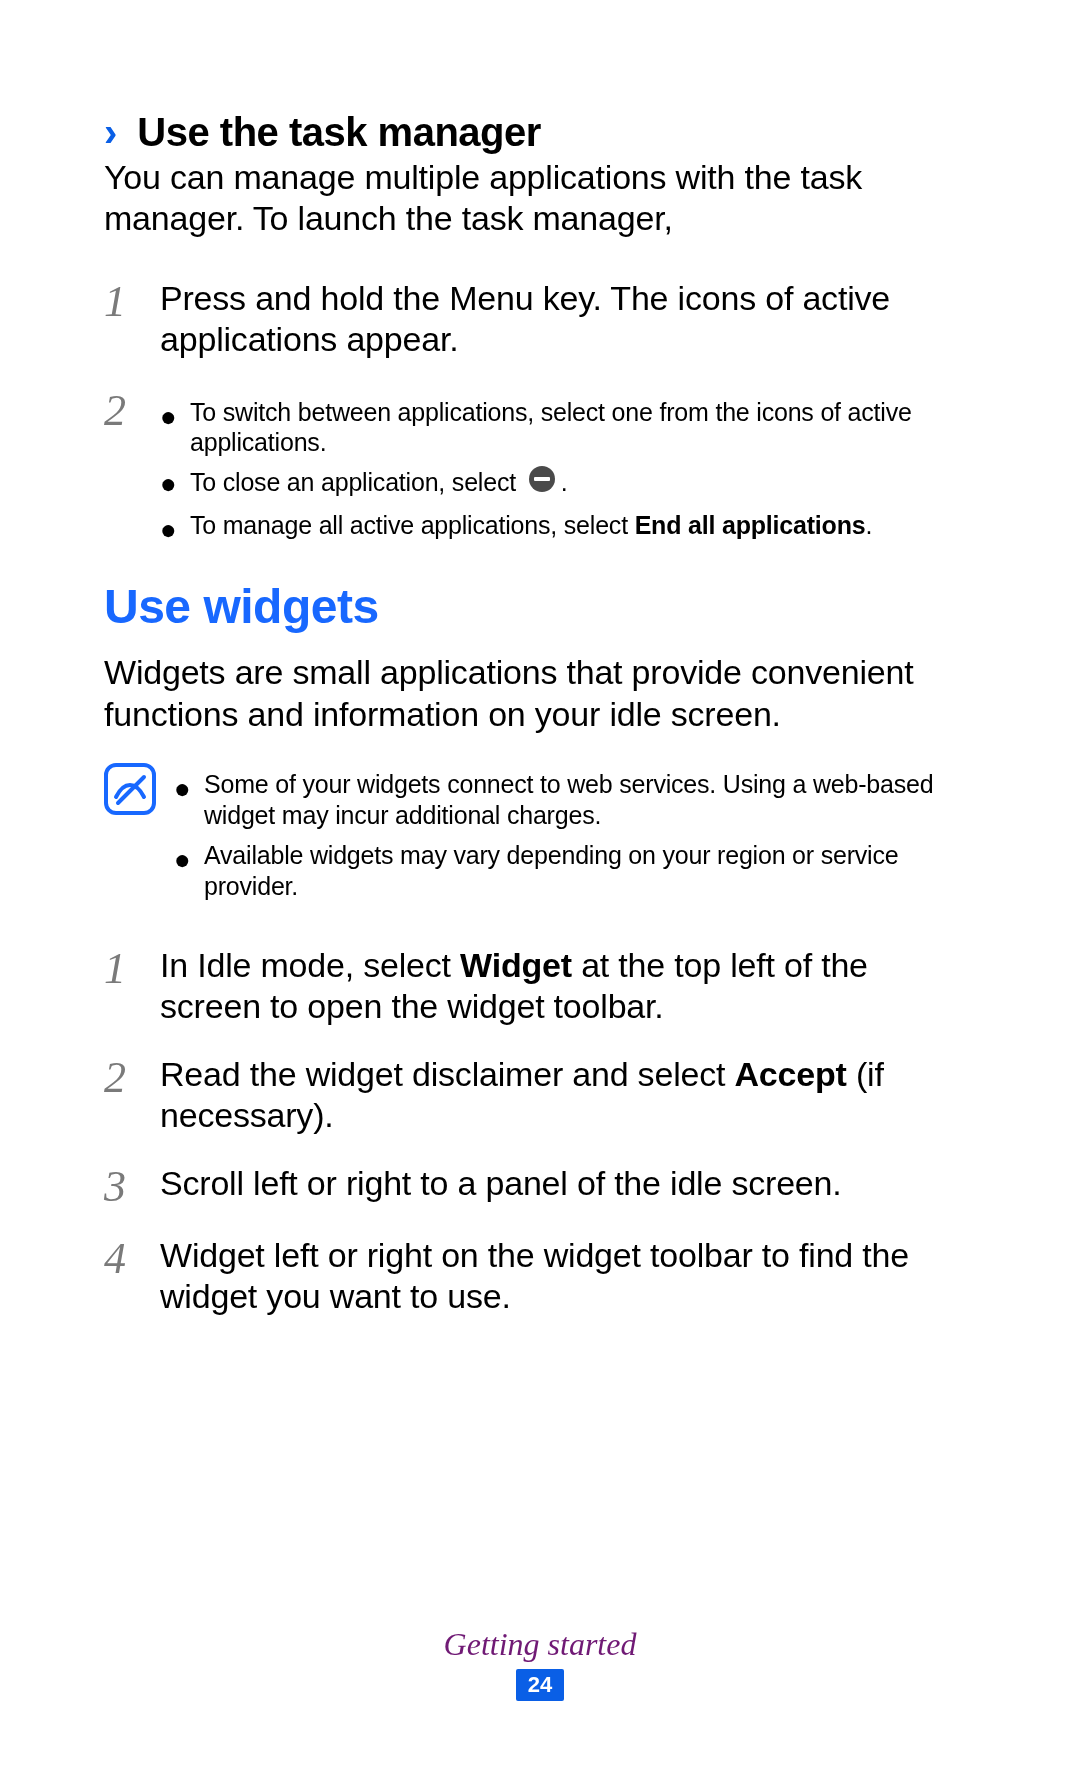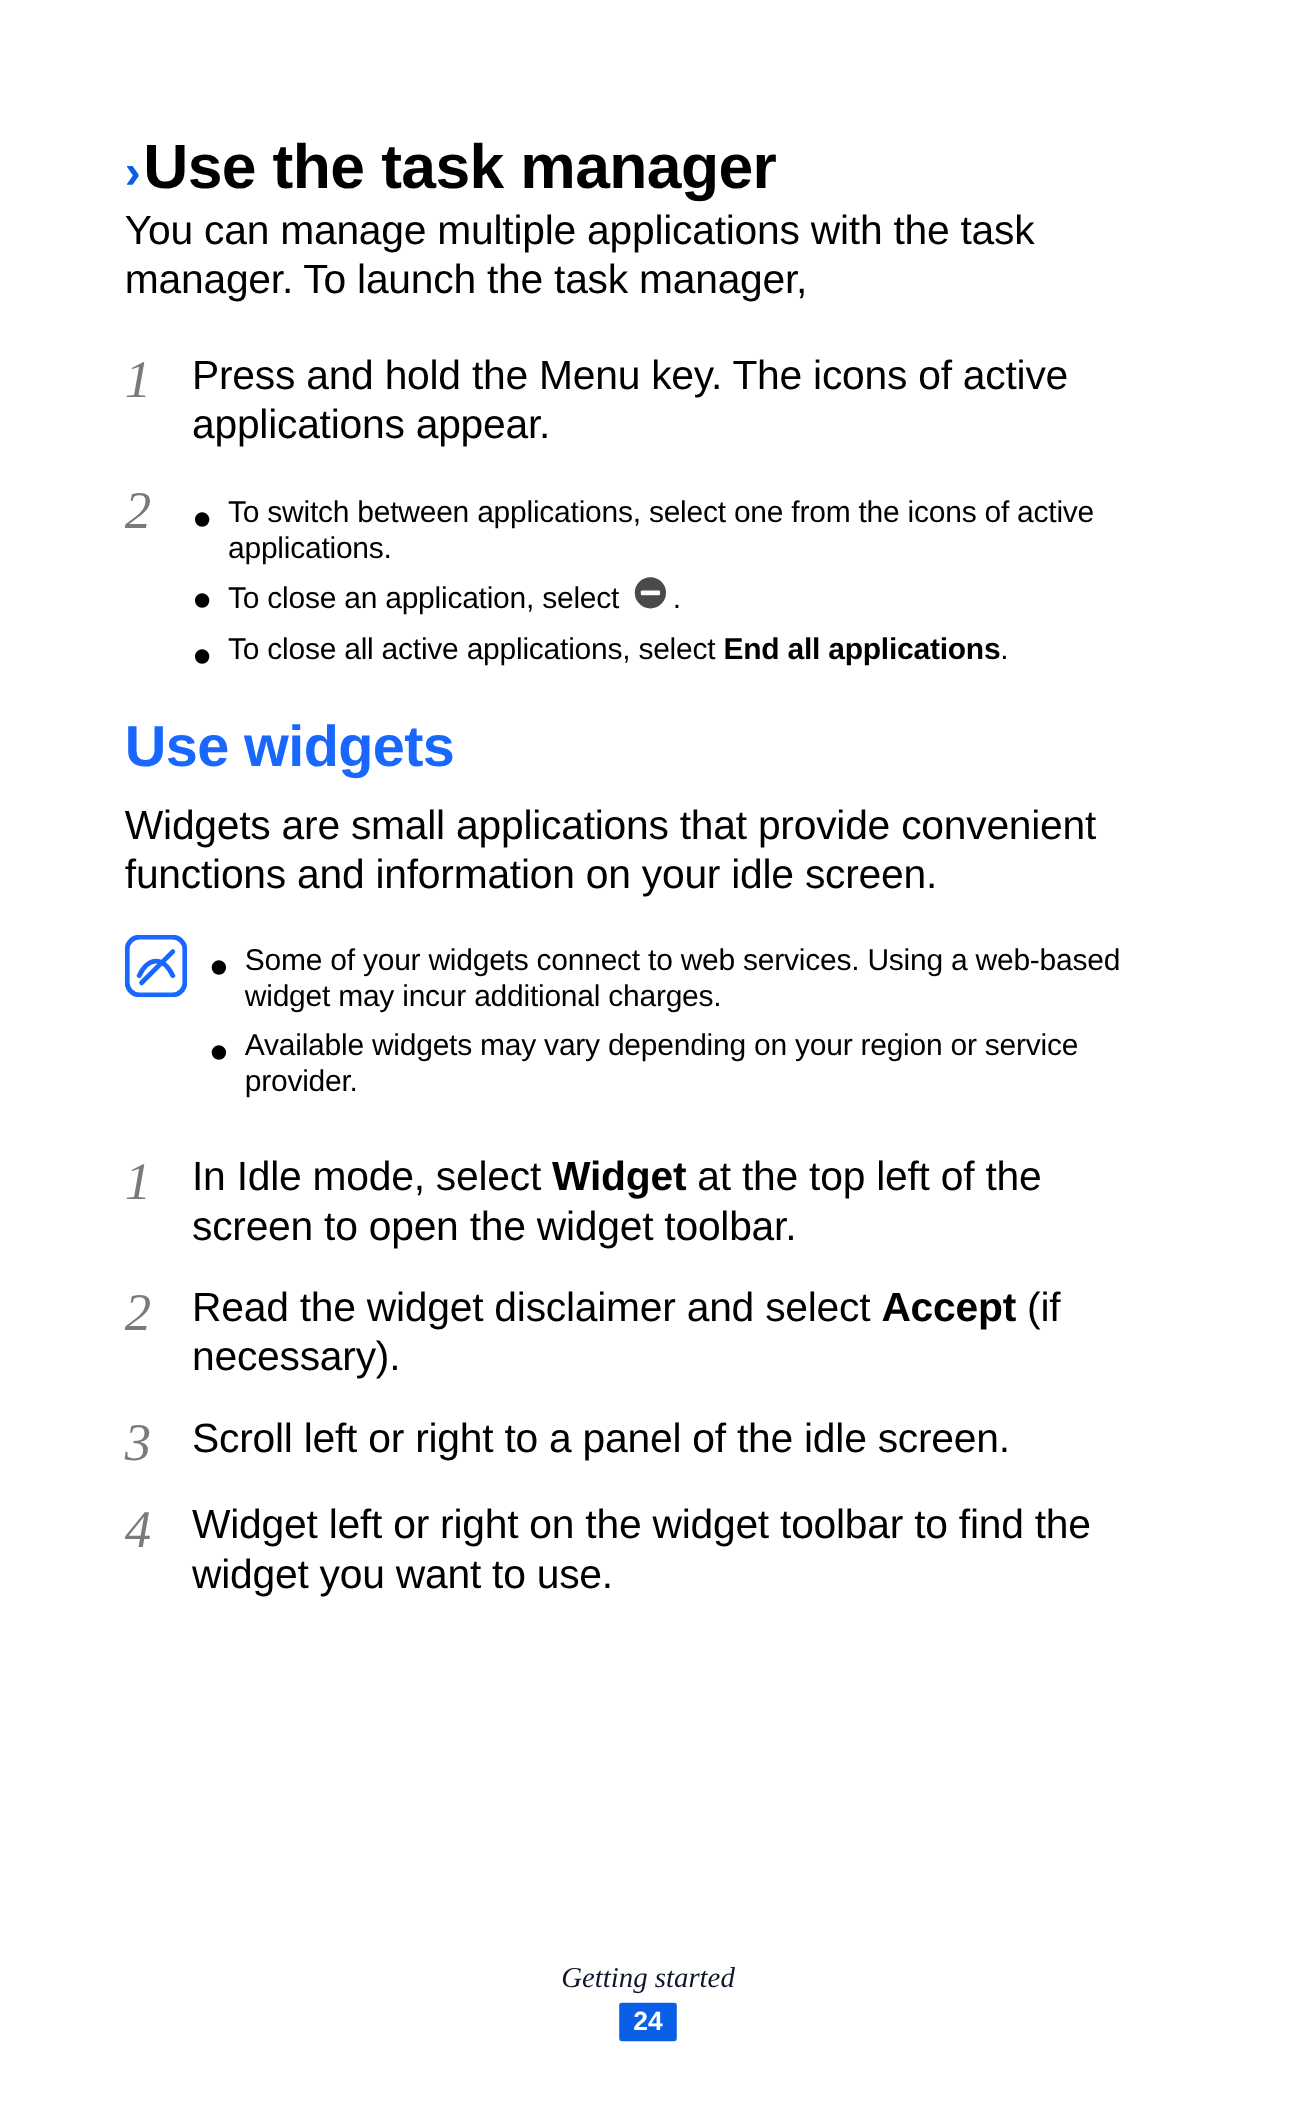--- a/index.html
+++ b/index.html
@@ -1,36 +1,36 @@
 <!DOCTYPE html>
 <html><head>
 <meta charset="utf-8">
 <style>
   * { margin: 0; padding: 0; box-sizing: border-box; }
   html, body { width: 1080px; height: 1771px; background: #fff; font-family: "Myriad Pro", "Segoe UI", Arial, sans-serif; color: #000; }
   .page { position: relative; width: 1080px; height: 1771px; padding: 110px 104px 0 104px; }
   .sub-chevron { color: #0a5fe6; font-weight: 700; font-size: 40px; margin-right: 2px; }
-  .sub-title { font-weight: 700; font-size: 52px; letter-spacing: -0.5px; }
+  .sub-title { font-weight: 700; font-size: 40px; letter-spacing: -0.5px; margin-left: 18px; }
   .para { font-size: 34px; line-height: 1.22; margin-top: 2px; letter-spacing: -0.2px; }
   .step-list { margin-top: 38px; }
   .step { display: flex; align-items: flex-start; margin-bottom: 26px; }
   .step-num { font-family: Georgia, "Times New Roman", serif; font-style: italic; font-size: 44px; color: #7a7a7a; width: 56px; flex: 0 0 56px; line-height: 1; padding-top: 2px; text-align: left; }
   .step-body { font-size: 34px; line-height: 1.22; flex: 1; letter-spacing: -0.2px; }
   .bullets { margin-top: 10px; }
   .bullet { display: flex; align-items: flex-start; margin-top: 6px; }
   .bullet-dot { width: 30px; flex: 0 0 30px; text-align: left; font-size: 28px; line-height: 1.45; }
   .bullet-text { flex: 1; font-size: 25px; line-height: 1.22; letter-spacing: -0.2px; }
   .inline-icon { display: inline-block; vertical-align: middle; margin: 0 4px 4px 4px; }
   .b { font-weight: 700; }
   .h2 { color: #1868ff; font-weight: 700; font-size: 48px; margin-top: 28px; letter-spacing: -0.5px; }
   .note-block { display: flex; align-items: flex-start; margin-top: 28px; }
   .note-icon { flex: 0 0 56px; margin-right: 14px; }
   .note-bullets { flex: 1; }
   .footer { position: absolute; bottom: 70px; left: 0; width: 1080px; text-align: center; }
-  .footer-label { font-style: italic; font-size: 24px; color: #0f172a; font-family: Georgia, "Times New Roman", serif; }
+  .footer-label { font-style: italic; font-size: 32px; color: #701a75; font-family: Georgia, "Times New Roman", serif; }
   .page-badge { margin: 6px auto 0 auto; width: 48px; height: 32px; background: #0a5fe6; color: #ffffff; font-size: 22px; font-weight: 600; display: flex; align-items: center; justify-content: center; border-radius: 2px; }
 </style>
 </head>
 <body>
 
 <div class="page">
 
   <div>
     <span class="sub-chevron">›</span><span class="sub-title">Use the task manager</span>
   </div>
@@ -54,21 +54,21 @@
             <div class="bullet-text">
               <span>To close an application, select </span><span class="inline-icon"><svg width="30" height="30" viewBox="0 0 30 30">
                     <circle cx="15" cy="15" r="13" fill="#4a4a4a"></circle>
                     <rect x="7" y="13" width="16" height="4" rx="1" fill="#fff"></rect>
                   </svg></span><span>.</span>
             </div>
           </div>
           <div class="bullet">
             <div class="bullet-dot">●</div>
             <div class="bullet-text">
-              <span>To close all active applications, select </span><span class="b">End all applications</span><span>.</span>
+              <span>To manage all active applications, select </span><span class="b">End all applications</span><span>.</span>
             </div>
           </div>
         </div>
       </div>
     </div>
   </div>
 
   <div class="h2">Use widgets</div>
   <div class="para" style="margin-top:18px;">Widgets are small applications that provide convenient functions and information on your idle screen.</div>
 

